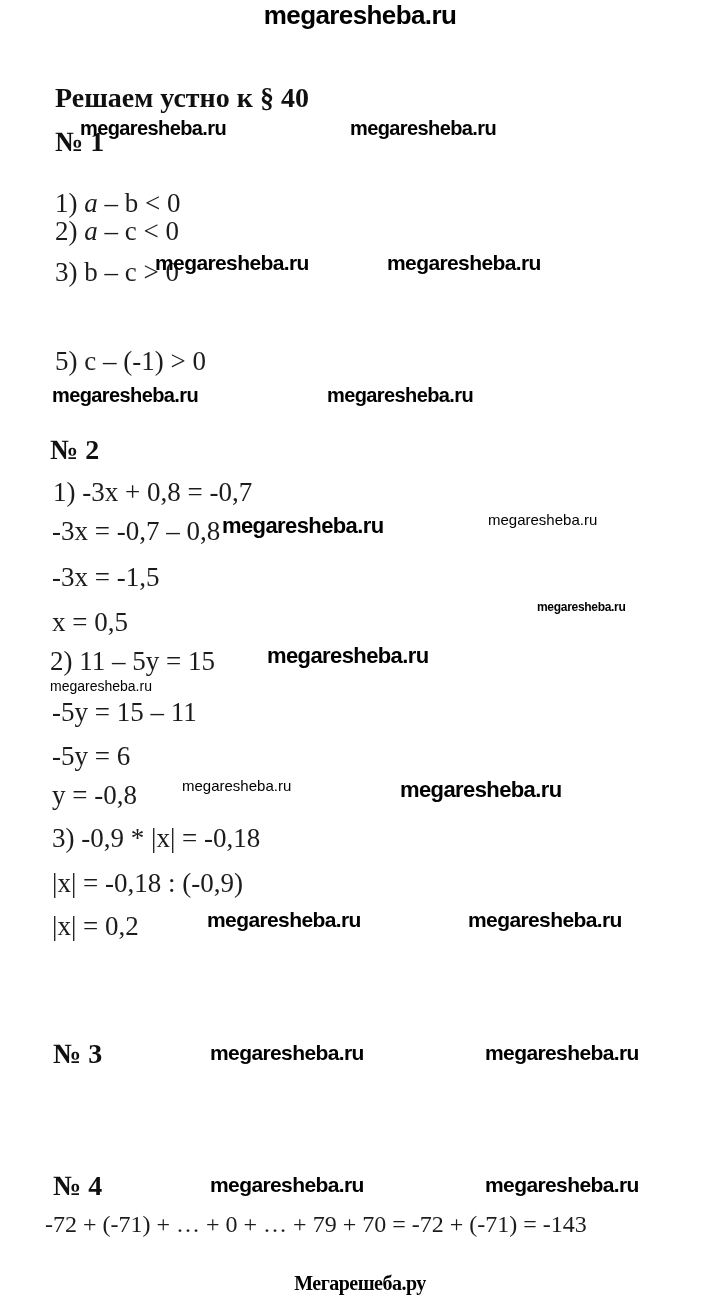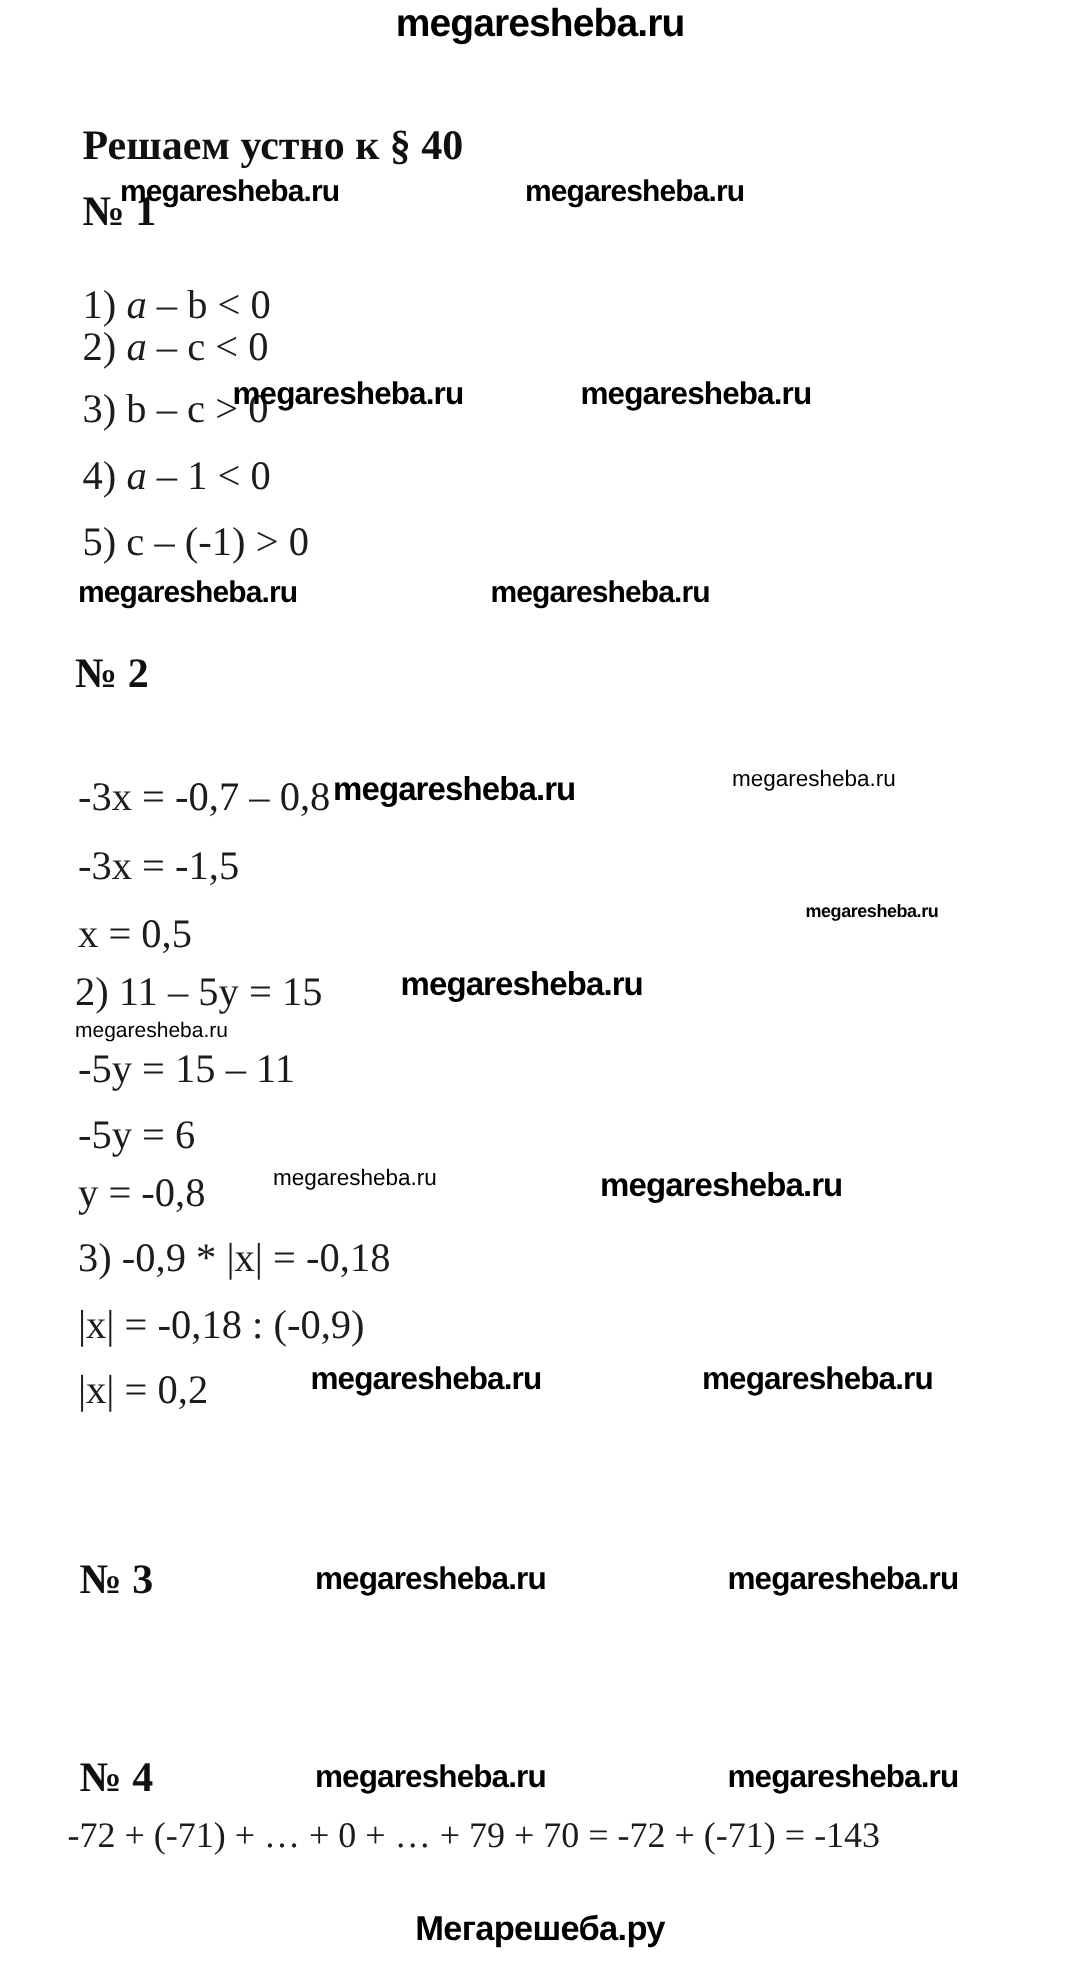--- a/index.html
+++ b/index.html
@@ -14,22 +14,22 @@
   }
   .wm-top  { left:0; right:0; text-align:center; font-size:26px; }
   .s20 { font-size:20px; }
   .s21 { font-size:21px; }
   .s22 { font-size:22px; }
   .reg15 { font-size:15px; font-weight:400; letter-spacing:0; }
   .reg14 { font-size:14px; font-weight:400; letter-spacing:0; }
   .b12 { font-size:12px; letter-spacing:-0.3px; }
   .footer-wm {
     position:absolute; left:0; right:0; text-align:center; top:1272px;
-    font-family:Liberation Sans, sans-serif; font-weight:700;
-    font-size:23px; color:#000; letter-spacing:-0.5px;
+    font-family:Liberation Serif, serif; font-weight:700;
+    font-size:20px; color:#000; letter-spacing:-0.5px;
   }
   
   .math {
     position:absolute; font-size:27px; color:#1c1c1c; white-space:nowrap;
     font-family:"Liberation Serif", serif;
   }
   .pnum, .heading {
     position:absolute; font-weight:700; font-size:28px; color:#101010;
     white-space:nowrap; font-family:"Liberation Serif", serif;
   }
@@ -45,28 +45,28 @@
 
   <div class="pnum" style="left:55px; top:126px">№ 1</div>
   <div class="wm s20" style="left:80px; top:117px">megaresheba.ru</div>
   <div class="wm s20" style="left:350px; top:117px">megaresheba.ru</div>
 
   <div class="math" style="left:55px; top:188px"><span>1) </span><span style="font-style: italic;">a</span><span> – b &lt; 0</span></div>
   <div class="math" style="left:55px; top:216px"><span>2) </span><span style="font-style: italic;">a</span><span> – c &lt; 0</span></div>
   <div class="math" style="left:55px; top:257px"><span>3) b – c &gt; 0</span></div>
   <div class="wm s21" style="left:155px; top:251px">megaresheba.ru</div>
   <div class="wm s21" style="left:387px; top:251px">megaresheba.ru</div>
-  <div class="math" style="left:55px; top:302px"><span>4) </span><span style="font-style: italic;">a</span><span> – 1 &lt; 0</span></div>
   <div class="math" style="left:55px; top:346px"><span>5) c – (-1) &gt; 0</span></div>
 
   <div class="wm s20" style="left:52px; top:384px">megaresheba.ru</div>
   <div class="wm s20" style="left:327px; top:384px">megaresheba.ru</div>
 
   <div class="pnum" style="left:50px; top:434px">№ 2</div>
 
+  <div class="math" style="left:53px; top:477px"><span>1) -3x + 0,8 = -0,7</span></div>
   <div class="math" style="left:52px; top:516px"><span>-3x = -0,7 – 0,8</span></div>
   <div class="wm s22" style="left:222px; top:513px">megaresheba.ru</div>
   <div class="wm reg15" style="left:488px; top:511px">megaresheba.ru</div>
   <div class="math" style="left:52px; top:562px"><span>-3x = -1,5</span></div>
   <div class="math" style="left:52px; top:607px"><span>x = 0,5</span></div>
   <div class="wm b12" style="left:537px; top:600px">megaresheba.ru</div>
   <div class="math" style="left:50px; top:646px"><span>2) 11 – 5y = 15</span></div>
   <div class="wm s22" style="left:267px; top:643px">megaresheba.ru</div>
   <div class="wm reg14" style="left:50px; top:678px">megaresheba.ru</div>
   <div class="math" style="left:52px; top:697px"><span>-5y = 15 – 11</span></div>

